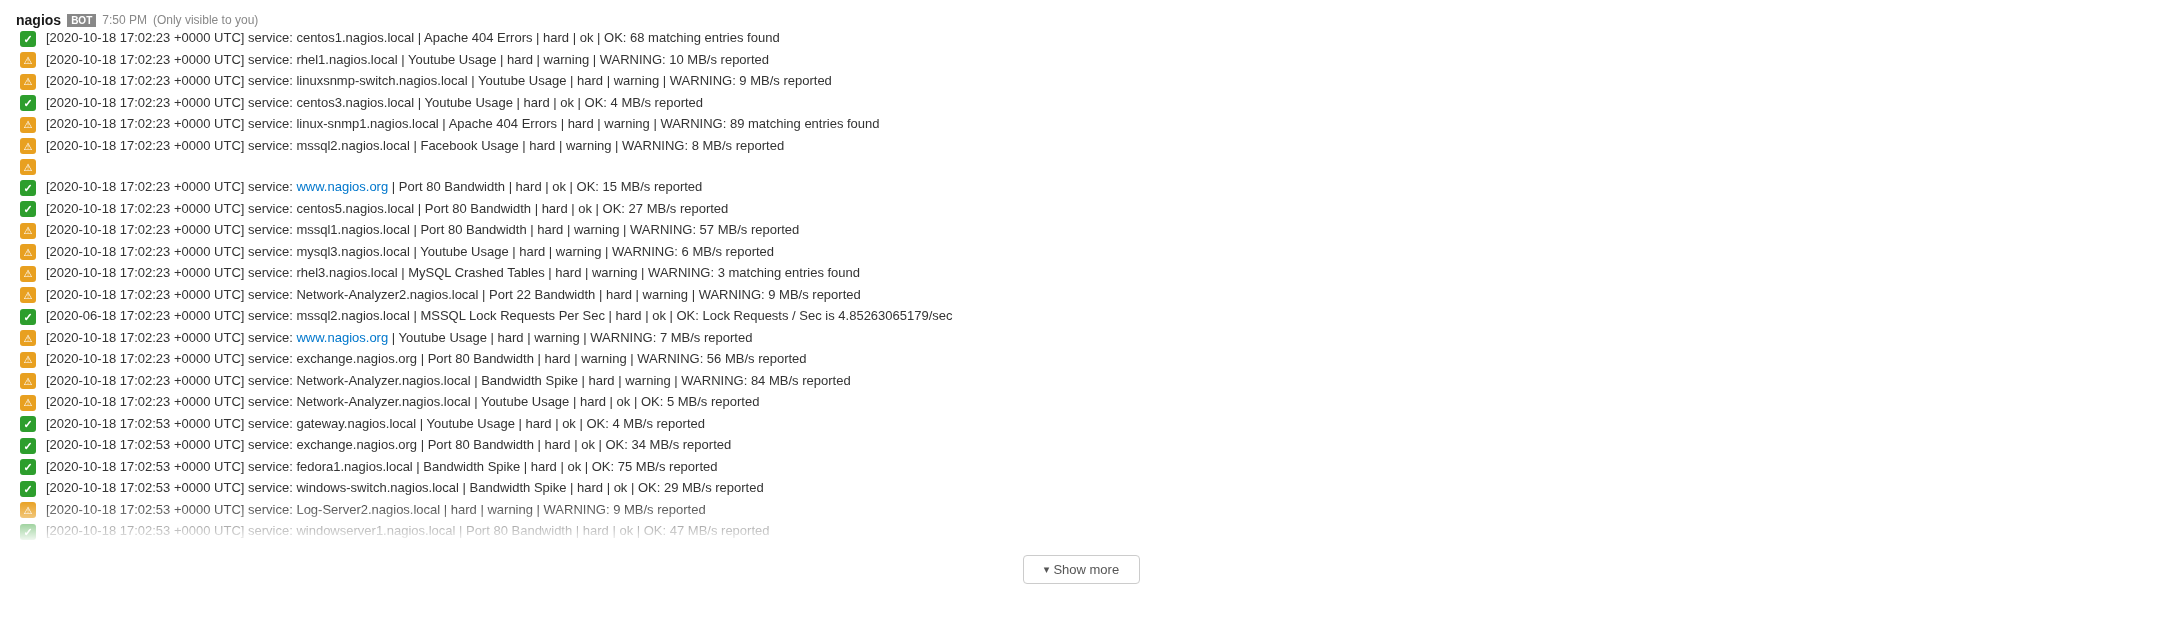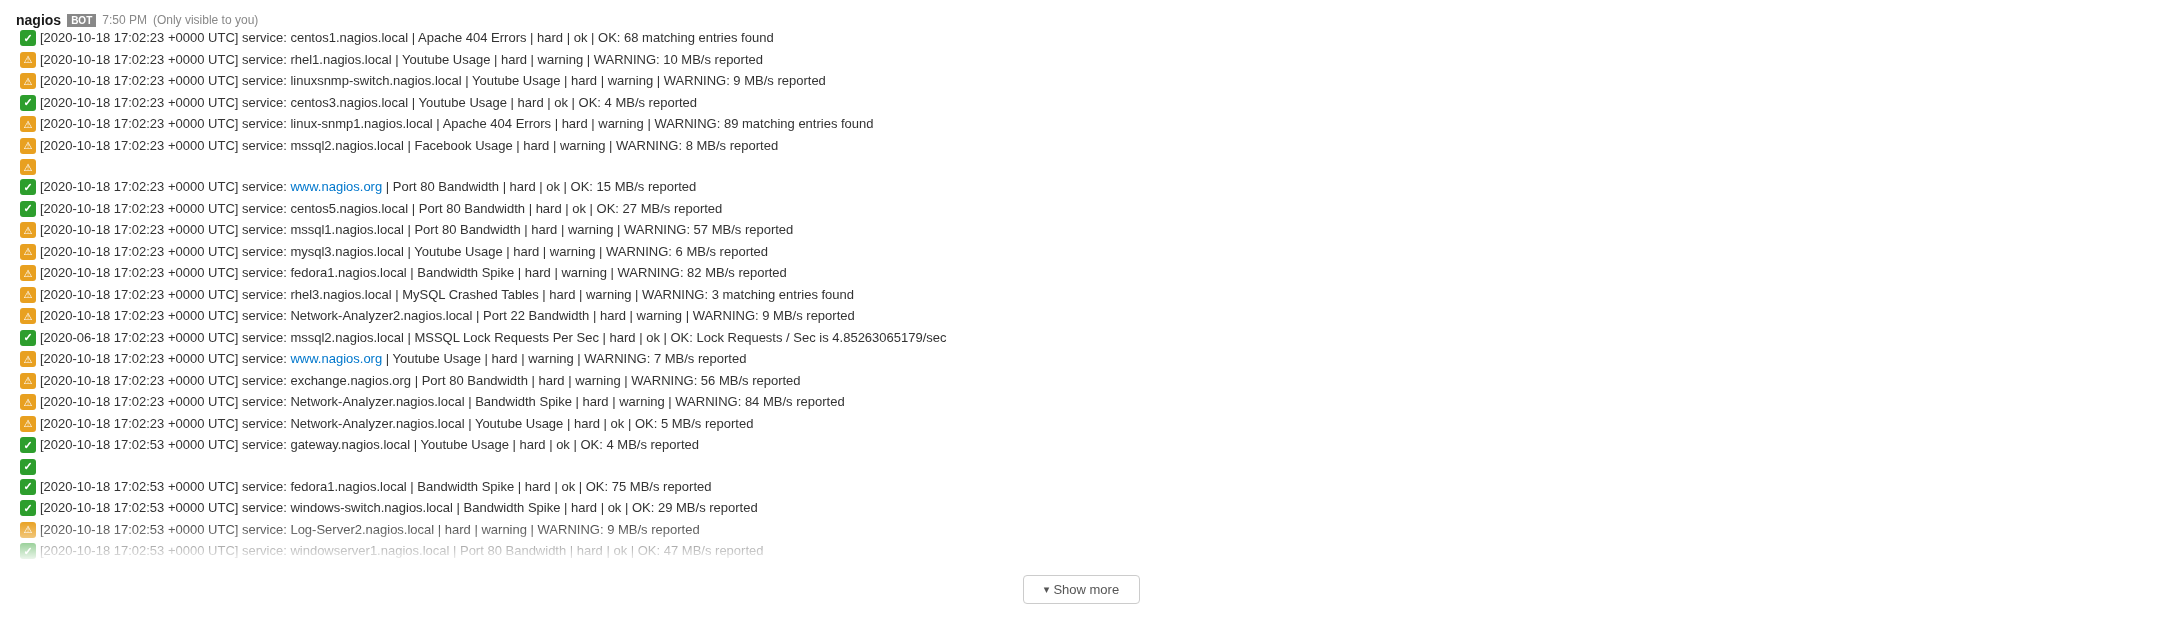--- a/index.html
+++ b/index.html
@@ -42,22 +42,22 @@
       font-size: 12px;
     }
     .log-lines {
       display: flex;
       flex-direction: column;
       gap: 2px;
       padding-left: 4px;
     }
     .log-line {
       display: flex;
-      align-items: flex-start;
-      gap: 4px;
+      align-items: center;
+      gap: 10px;
       font-size: 13px;
       line-height: 1.5;
       font-family: inherit;
     }
     .status-icon {
       display: inline-flex;
       align-items: center;
       justify-content: center;
       width: 16px;
       height: 16px;
@@ -176,24 +176,20 @@
         <div class="log-line">
           <span class="status-icon status-warning"></span>
           <span class="log-text">[2020-10-18 17:02:23 +0000 UTC] service: mssql1.nagios.local | Port 80 Bandwidth | hard | warning | WARNING: 57 MB/s reported</span>
         </div>
         <div class="log-line">
           <span class="status-icon status-warning"></span>
           <span class="log-text">[2020-10-18 17:02:23 +0000 UTC] service: mysql3.nagios.local | Youtube Usage | hard | warning | WARNING: 6 MB/s reported</span>
         </div>
         <div class="log-line">
           <span class="status-icon status-warning"></span>
-          <span class="log-text">[2020-10-18 17:02:23 +0000 UTC] service: fedora1.nagios.local | Bandwidth Spike | hard | warning | WARNING: 82 MB/s reported</span>
-        </div>
-        <div class="log-line">
-          <span class="status-icon status-warning"></span>
           <span class="log-text">[2020-10-18 17:02:23 +0000 UTC] service: rhel3.nagios.local | MySQL Crashed Tables | hard | warning | WARNING: 3 matching entries found</span>
         </div>
         <div class="log-line">
           <span class="status-icon status-warning"></span>
           <span class="log-text">[2020-10-18 17:02:23 +0000 UTC] service: Network-Analyzer2.nagios.local | Port 22 Bandwidth | hard | warning | WARNING: 9 MB/s reported</span>
         </div>
         <div class="log-line">
           <span class="status-icon status-ok"></span>
           <span class="log-text">[2020-06-18 17:02:23 +0000 UTC] service: mssql2.nagios.local | MSSQL Lock Requests Per Sec | hard | ok | OK: Lock Requests / Sec is 4.85263065179/sec</span>
         </div>
@@ -212,20 +208,21 @@
         <div class="log-line">
           <span class="status-icon status-warning"></span>
           <span class="log-text">[2020-10-18 17:02:23 +0000 UTC] service: Network-Analyzer.nagios.local | Youtube Usage | hard | ok | OK: 5 MB/s reported</span>
         </div>
         <div class="log-line">
           <span class="status-icon status-ok"></span>
           <span class="log-text">[2020-10-18 17:02:53 +0000 UTC] service: gateway.nagios.local | Youtube Usage | hard | ok | OK: 4 MB/s reported</span>
         </div>
         <div class="log-line">
           <span class="status-icon status-ok"></span>
+          <span class="log-text">[2020-10-18 17:02:53 +0000 UTC] service: exchange.nagios.org | Port 80 Bandwidth | hard | ok | OK: 34 MB/s reported</span>
         </div>
         <div class="log-line">
           <span class="status-icon status-ok"></span>
           <span class="log-text">[2020-10-18 17:02:53 +0000 UTC] service: fedora1.nagios.local | Bandwidth Spike | hard | ok | OK: 75 MB/s reported</span>
         </div>
         <div class="log-line">
           <span class="status-icon status-ok"></span>
           <span class="log-text">[2020-10-18 17:02:53 +0000 UTC] service: windows-switch.nagios.local | Bandwidth Spike | hard | ok | OK: 29 MB/s reported</span>
         </div>
         <div class="log-line">

